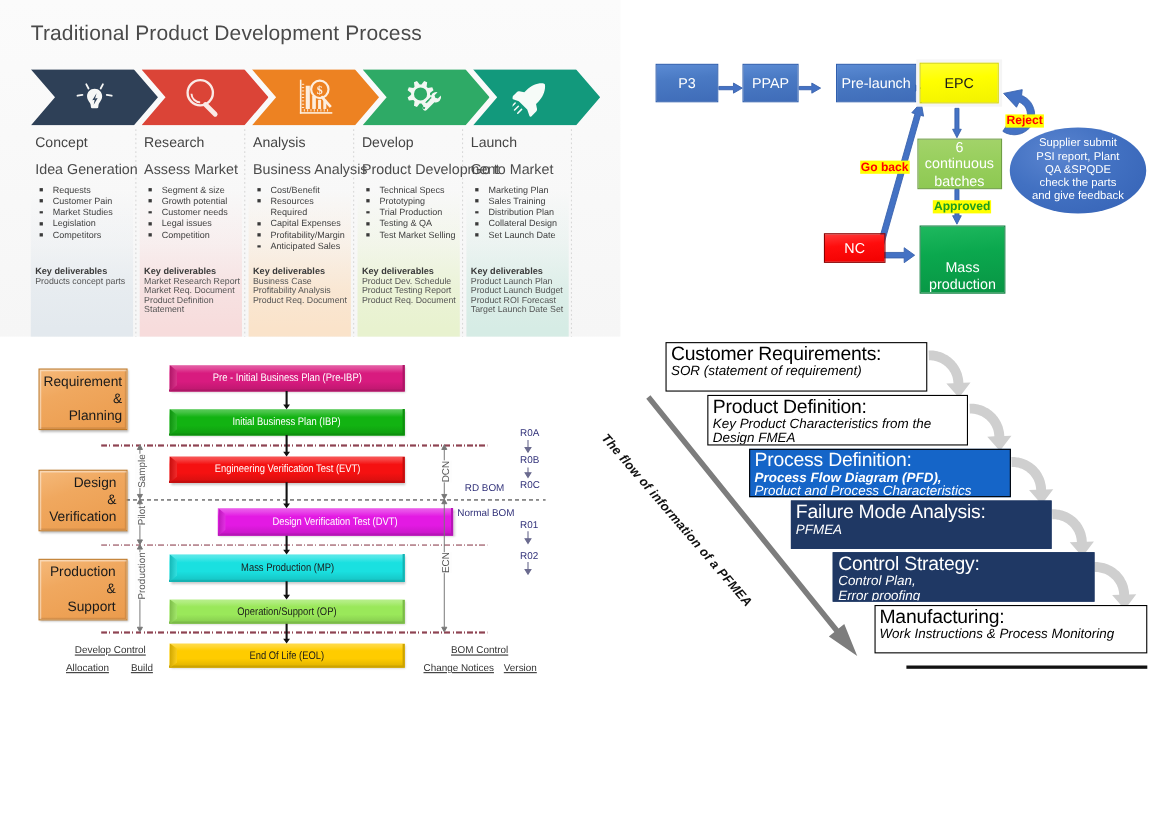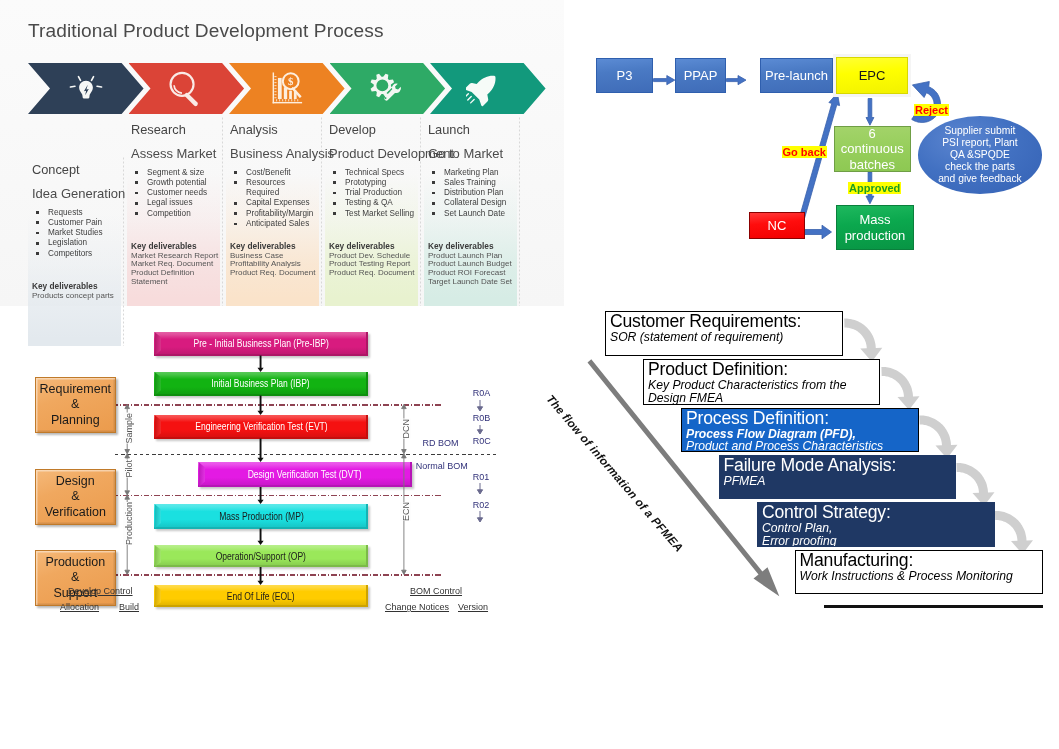--- a/index.html
+++ b/index.html
@@ -42,21 +42,21 @@
      display:flex;align-items:center;justify-content:center;}
 
   
   #bl{position:absolute;left:0;top:306px;width:530px;height:320px;}
   .blstep{position:absolute;box-sizing:border-box;display:flex;align-items:center;justify-content:center;
      font-size:10px;white-space:nowrap;overflow:visible;}
   .blstep span{display:inline-block;transform:scaleX(0.855);transform-origin:center;}
   .blstep .bev{position:absolute;left:0;top:0;bottom:0;width:7.5px;
      clip-path:polygon(0 0,100% 22%,100% 78%,0 100%);}
   .blphase{position:absolute;box-sizing:border-box;display:flex;align-items:center;justify-content:center;
-     text-align:center;font-size:12.5px;line-height:15.5px;color:#1a1a1a;margin-top:42px;}
+     text-align:right;font-size:12.5px;line-height:15.5px;color:#1a1a1a;}
   .blv{position:absolute;font-size:9px;color:#555;writing-mode:vertical-rl;transform:rotate(180deg);white-space:nowrap;}
   .bltxt{position:absolute;font-size:9px;color:#333;white-space:nowrap;}
   .blrev{position:absolute;font-size:9px;color:#333;white-space:nowrap;font-family:"Liberation Sans",sans-serif;}
   .blu{position:absolute;font-size:9px;color:#333;white-space:nowrap;text-decoration:underline;}
 
   
   #br{position:absolute;left:530px;top:295px;width:529px;height:330px;}
   .brbox{position:absolute;box-sizing:border-box;padding:0 0 0 4px;overflow:hidden;}
   .brtitle{font-size:17.6px;line-height:19.0px;white-space:nowrap;letter-spacing:-0.2px;}
   .brsublist{font-size:12.2px;line-height:12.9px;font-style:italic;white-space:nowrap;font-weight:normal;}
@@ -138,21 +138,21 @@
    <g fill="#f6fbf8">
     <path d="M52.0 9.8c-7.6-0.9-16.4 2.6-22.4 8.7l-3.1 3.1-6.7-1.3c-1.2-0.2-2.4 0.2-3.3 1.1l-6.5 6.5c-0.8 0.8-0.5 2.1 0.6 2.4l8.6 3.0 11.1 11.1 3.0 8.6c0.4 1.0 1.7 1.3 2.4 0.6l6.5-6.5c0.9-0.9 1.3-2.1 1.1-3.3l-1.3-6.7 3.1-3.1c6.1-6.0 9.6-14.8 8.7-22.4-0.1-0.9-0.8-1.6-1.8-1.7z"></path>
    </g>
    <g stroke="#f6fbf8" stroke-width="2.0" stroke-linecap="round">
      <path d="M18.6 40.0l-5.0 5.0M22.8 44.2l-5.0 5.0M14.4 35.8l-5.0 5.0"></path>
    </g>
    </svg>
         </div>
   </div>
   <div id="tl-cols">
-    <div class="tlcol" style="left:0.0px;width:93px;margin-top:40px;">
+    <div class="tlcol" style="left:0.0px;width:93px;">
       <div class="cbg" style="background:linear-gradient(180deg,rgba(255,255,255,0) 0%,rgba(255,255,255,0) 30%,#e3e9ee55 55%,#e3e9eecc 78%,#e3e9ee 96%);"></div>
       <div class="cdiv"></div>
       <div class="cname">Concept</div>
       <div class="csub">Idea Generation</div>
       <ul class="clist">
         <li class="bul">Requests</li>
         <li class="bul">Customer Pain</li>
         <li class="bul">Market Studies</li>
         <li class="bul">Legislation</li>
         <li class="bul">Competitors</li>
@@ -280,21 +280,21 @@
       </div>
   <div class="trbox" style="left:196px;top:58px;width:73px;height:35px;background:linear-gradient(175deg,#5b8bd4 0%,#4a7ac4 38%,#3f6cb8 100%);border:1px solid #2f5fae;">
         <span>Pre-launch</span>
       </div>
   <div class="trbox" style="left:272px;top:57px;width:72px;height:37px;background:linear-gradient(175deg,#ffff33 0%,#ffff00 40%,#f2f200 100%);border:1px solid #d8d800;color:#1a1a1a;box-shadow:0 0 0 3px #f5f5f5;">
         <span>EPC</span>
       </div>
   <div class="trbox" style="left:269.5px;top:125.9px;width:77.4px;height:46.2px;background:linear-gradient(178deg,#a3d36a 0%,#98cf5d 45%,#8dc852 100%);border:1px solid #6f9e45;white-space:pre-line;"><span>6
 continuous
 batches</span></div>
-  <div class="trbox" style="left:272px;top:205px;width:78px;height:45px;background:linear-gradient(175deg,#1eb85e 0%,#0ba84e 40%,#089544 100%);border:1px solid #0a7f3c;white-space:pre-line;"><span>Mass
+  <div class="trbox" style="left:272px;top:205px;width:78px;height:62px;background:linear-gradient(175deg,#1eb85e 0%,#0ba84e 40%,#089544 100%);border:1px solid #0a7f3c;white-space:pre-line;align-items:flex-end;"><span>Mass
 production</span></div>
   <div class="trbox" style="left:185px;top:212px;width:56px;height:27px;background:linear-gradient(175deg,#ff3a3a 0%,#ff0d0d 40%,#f20000 100%);border:1.6px solid #8b0000;">
         <span>NC</span>
       </div>
   <div class="trlabel" style="left:350px;top:103.5px;">Reject</div>
   <div class="trlabel" style="left:217.5px;top:145.5px;">Go back</div>
   <div class="trlabel" style="left:284px;top:181.5px;color:#1f9e1f;">Approved</div>
   <div id="tr-ellipse" style="left:353.9px;top:116px;width:124.1px;height:77.8px;">
         <span style="white-space:pre-line;">Supplier submit
 PSI report, Plant

